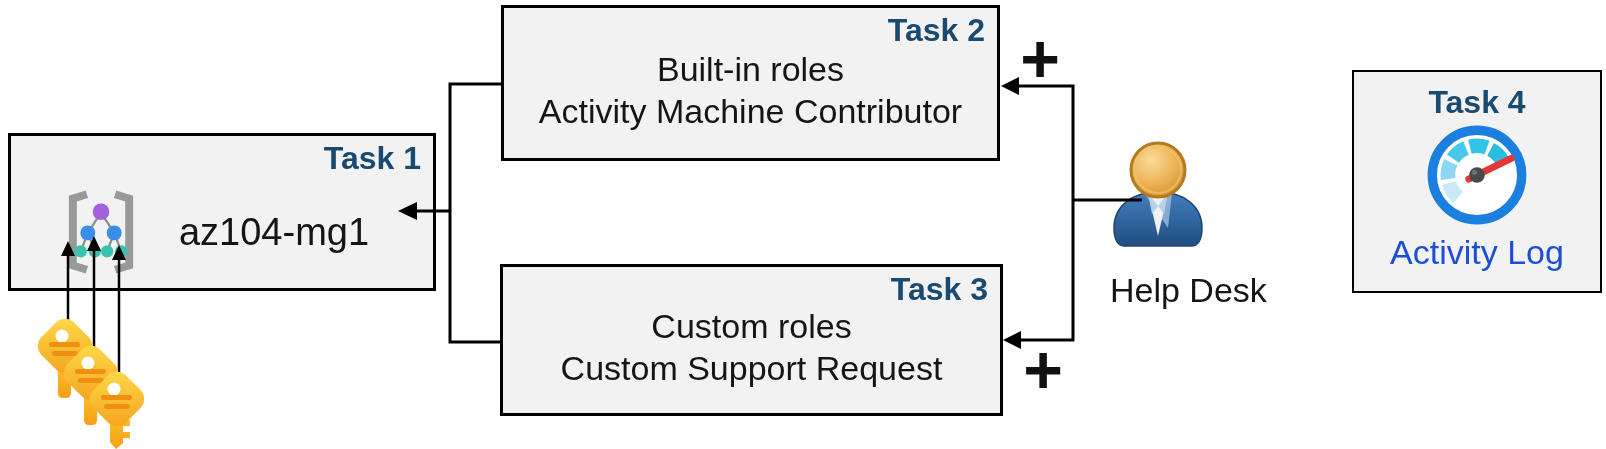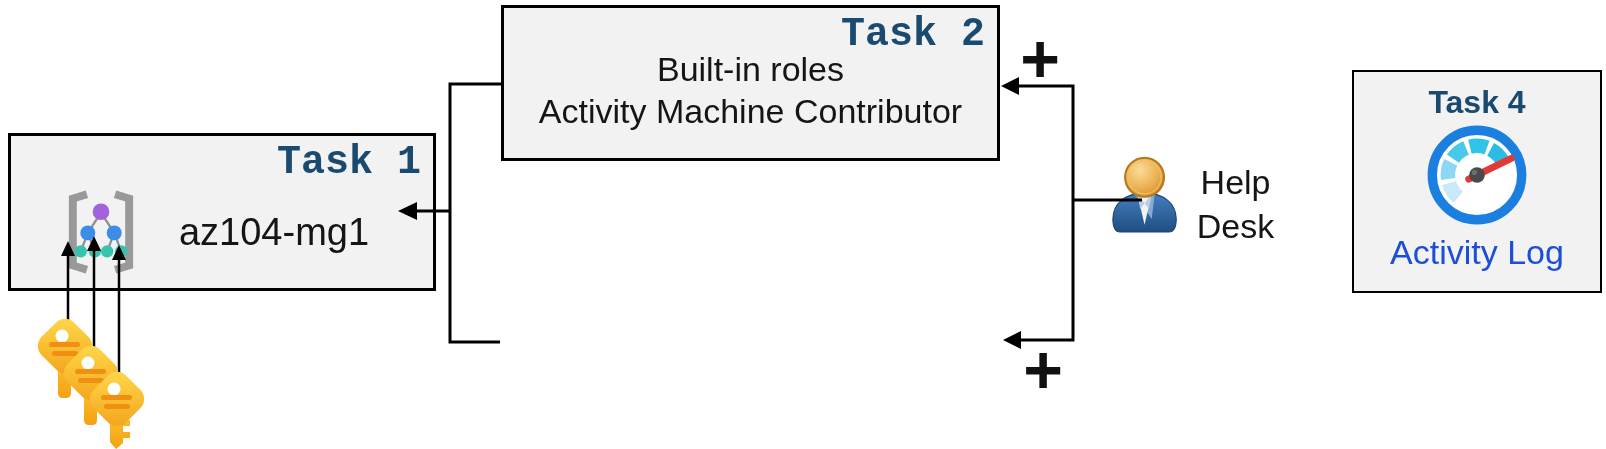--- a/index.html
+++ b/index.html
@@ -6,41 +6,41 @@
   .canvas {
     position:relative; width:1606px; height:449px; background:#ffffff;
     font-family:"Liberation Sans", sans-serif; overflow:hidden;
   }
   .box {
     position:absolute; background:#f2f2f2; border:3px solid #000000;
     box-sizing:border-box;
   }
   .task-label {
     position:absolute; top:4px; right:12px;
-    font-weight:700; font-size:40px; color:#1b4a70; letter-spacing:0;font-family:Liberation Mono, monospace;
+    font-weight:700; font-size:32px; color:#1b4a70; letter-spacing:0;
   }
   .task4-label { font-weight:700; font-size:32px; color:#1b4a70; text-align:center; }
   .box-lines {
     position:absolute; left:0; right:0; top:0; bottom:0;
     display:flex; flex-direction:column; align-items:center; justify-content:center;
     font-size:34px; color:#151515; line-height:42px; text-align:center; padding-top:14px;
   }
   .task1-row {
     position:absolute; left:0; right:0; top:40px; bottom:0;
     display:flex; align-items:center;
   }
   .task1-title { font-size:38px; color:#151515; flex:1; text-align:center; margin-right:30px; }
   .plus {
     position:absolute; width:64px; text-align:center;
     font-size:68px; line-height:68px; font-weight:700; color:#111111;
   }
   .overlay-svg { position:absolute; left:0; top:0; pointer-events:none; }
   .actor {
     position:absolute; left:1110px; top:140px; width:182px;
-    display:flex; flex-direction:row; align-items:center;
+    display:flex; flex-direction:column; align-items:flex-start;
   }
   .actor-name { font-size:34px; line-height:44px; color:#151515; text-align:center; margin-top:16px; }
   .task4-box {
     border-width:2px;
     display:flex; flex-direction:column; align-items:center;
   }
   .task4-caption { font-size:34px; color:#1d4ed8; text-align:center; }
 </style>
 </head>
 <body>
@@ -74,20 +74,27 @@
   </div>
 
   <div class="box" style="left:501px; top:5px; width:499px; height:156px;">
     <div class="task-label">Task 2</div>
     <div class="box-lines">
       <div>Built-in roles</div>
       <div>Activity Machine Contributor</div>
     </div>
   </div>
 
+  <div class="box" style="left:500px; top:264px; width:503px; height:152px;">
+    <div class="task-label">Task 3</div>
+    <div class="box-lines">
+      <div>Custom roles</div>
+      <div>Custom Support Request</div>
+    </div>
+  </div>
 
   <div class="box task4-box" style="left:1352px; top:70px; width:250px; height:223px;">
     <div class="task4-label" style="margin-top:12px;">Task 4</div>
     <svg width="104" height="104" viewBox="0 0 100 100" style="margin-top:2px;">
       <circle cx="50" cy="50" r="43" fill="#ffffff" stroke="#1b7fe0" stroke-width="9"></circle>
       <g fill="none" stroke-width="14">
         <path d="M32.0,71.4 A28,28 0 0 1 23.1,57.7" stroke="#c9e9fb"></path>
         <path d="M22.3,53.9 A28,28 0 0 1 24.8,37.7" stroke="#8bd7f4"></path>
         <path d="M26.8,34.3 A28,28 0 0 1 39.5,24.0" stroke="#4ac8ea"></path>
         <path d="M43.2,22.8 A28,28 0 0 1 59.6,23.7" stroke="#32c3e8"></path>

